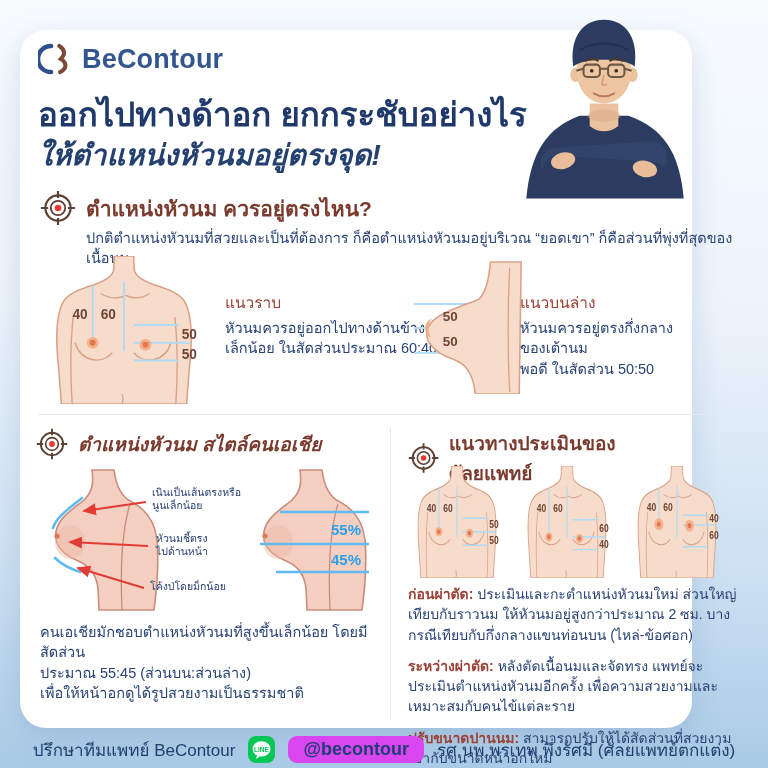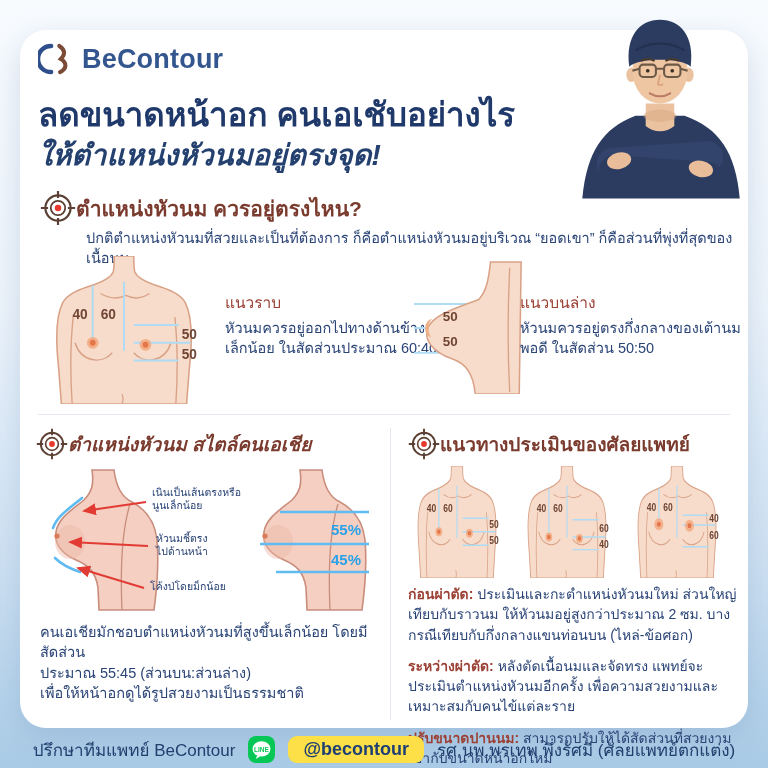--- a/index.html
+++ b/index.html
@@ -3,51 +3,51 @@
 <meta charset="utf-8">
 <style>
   html,body{margin:0;padding:0;}
   body{
     width:768px;height:768px;position:relative;overflow:hidden;
     font-family:"Liberation Sans", sans-serif;
     background:linear-gradient(180deg,#F8FBFE 0%,#EDF4FB 40%,#CCE0F2 75%,#A9CBE6 100%);
   }
   .abs{position:absolute;}
   .card{
-    position:absolute;left:20px;top:30px;width:728px;height:698px;
+    position:absolute;left:20px;top:30px;width:672px;height:698px;
     background:#FFFFFF;border-radius:26px;
     box-shadow:0 10px 30px rgba(110,145,185,.28);
   }
   
   .logo{left:18px;top:10px;display:flex;align-items:center;gap:8px;}
   .logo-text{font-size:27px;font-weight:600;color:#33568F;letter-spacing:.2px;}
   
   .title1{left:18px;top:58px;font-size:33px;font-weight:800;color:#20396B;}
   .title2{left:18px;top:102px;font-size:29px;font-weight:700;font-style:italic;color:#24406F;}
   
   .doctor{right:-4px;top:-22px;width:184px;height:192px;}
   
-  .sec-head{display:flex;align-items:center;}
+  .sec-head{display:flex;align-items:center;gap:10px;}
   .sec-head .ttl{font-size:21px;font-weight:700;color:#7A3B2E;}
   .sec-head.small .ttl{font-size:19px;}
   .body-text{font-size:14.5px;color:#2A4476;line-height:1.4;}
   .pre{white-space:pre-line;}
   .mini-label{font-size:15.5px;font-weight:400;color:#9C4136;margin-bottom:3px;}
   
   .div-h{left:18px;width:692px;top:384px;height:1px;background:#E4E9F1;}
   .div-v{left:370px;top:398px;width:1px;height:292px;background:#E4E9F1;}
   
   .ann{position:absolute;font-size:10.5px;line-height:1.25;color:#2A4476;white-space:pre-line;}
   
   .para{margin:0 0 11px 0;font-size:14px;line-height:1.45;color:#2A4476;}
   .para .lead{font-weight:700;color:#9C4136;}
   
   .footer{left:0;top:736px;width:768px;display:flex;justify-content:center;align-items:center;gap:13px;}
   .footer .f-text{font-size:17px;color:#21406F;}
-  .handle-pill{background:#fde047;border-radius:9px;padding:3px 15px;font-size:18px;font-weight:700;color:#1E3F74;}
+  .handle-pill{background:#d946ef;border-radius:9px;padding:3px 15px;font-size:18px;font-weight:700;color:#1E3F74;}
   svg text{font-family:"Liberation Sans", sans-serif;}
 </style>
 </head>
 <body>
 
 <svg width="0" height="0" style="position:absolute" aria-hidden="true">
   <defs>
     <marker id="arrowR" markerWidth="8" markerHeight="8" refX="6" refY="3" orient="auto">
       <path d="M0,0 L7,3 L0,6 Z" fill="#E23B34"></path>
     </marker>
@@ -73,21 +73,21 @@
 <div class="card">
 
   <div class="abs logo">
     <svg width="36" height="38" viewBox="0 0 44 44">
       <path d="M16,6 A16,16 0 0 0 16,38" fill="none" stroke="#2F4E8C" stroke-width="5.5" stroke-linecap="round"></path>
       <path d="M26,6 C34,11 33,17 28,22 C35,26 36,34 27,38" fill="none" stroke="#7B4B38" stroke-width="5" stroke-linecap="round"></path>
     </svg>
     <div class="logo-text">BeContour</div>
   </div>
 
-  <div class="abs title1">ลดขนาดหน้าอก คนเอเชับอย่างไร</div>
+  <div class="abs title1">ออกไปทางด้าอก ยกกระชับอย่างไร</div>
   <div class="abs title2">ให้ตำแหน่งหัวนมอยู่ตรงจุด!</div>
 
   <svg class="abs doctor" viewBox="0 0 180 185">
     <path d="M14,185 C18,140 34,116 66,104 L114,104 C148,116 164,140 168,185 Z" fill="#2B3C60"></path>
     <path d="M76,92 h28 v22 c-8,7 -20,7 -28,0 Z" fill="#EAC29F"></path>
     <ellipse cx="90" cy="104" rx="16" ry="6" fill="#D8A77F" opacity="0.5"></ellipse>
     <ellipse cx="62" cy="64" rx="5" ry="7" fill="#EAC29F"></ellipse>
     <ellipse cx="118" cy="64" rx="5" ry="7" fill="#EAC29F"></ellipse>
     <ellipse cx="90" cy="60" rx="27" ry="32" fill="#EFC6A2"></ellipse>
     <path d="M60,56 C56,26 70,10 90,10 C110,10 124,26 120,56 C112,47 68,47 60,56 Z" fill="#2B3C60"></path>

